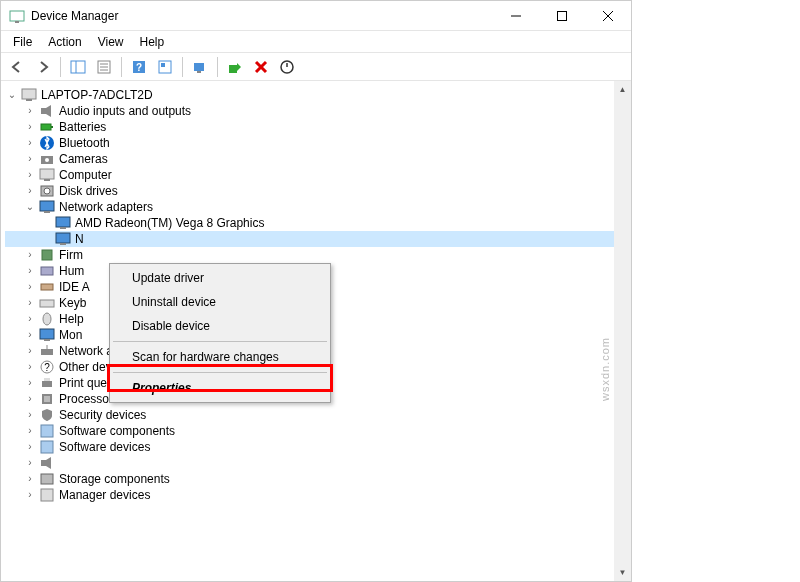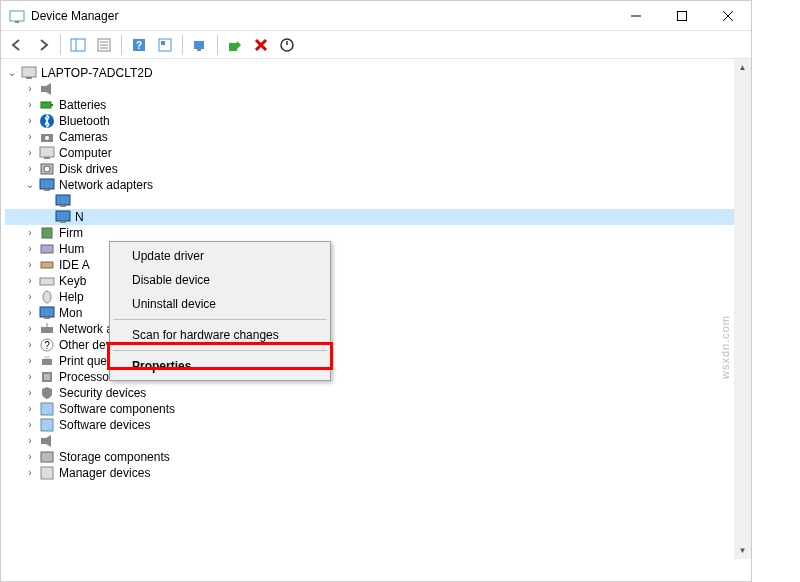--- a/index.html
+++ b/index.html
@@ -1,17 +1,17 @@
 <!DOCTYPE html>
 <html><head>
 <meta charset="utf-8">
 <style>
 * { box-sizing: border-box; font-family: 'Segoe UI', Tahoma, sans-serif; }
 body { margin: 0; background: #fff; font-size: 12px; color: #000; }
-.window { width: 752px; height: 582px; border: 1px solid #ccc; position: relative; background: #fff; }
+.window { width: 632px; height: 582px; border: 1px solid #ccc; position: relative; background: #fff; }
 .titlebar { height: 30px; display: flex; align-items: center; padding: 0 0 0 8px; border-bottom: 1px solid #e5e5e5; }
 .titlebar-icon { width: 16px; height: 16px; margin-right: 6px; }
 .titlebar-title { flex: 1; font-size: 12px; }
 .titlebar-buttons { display: flex; }
 .titlebar-btn { width: 46px; height: 30px; display: flex; align-items: center; justify-content: center; cursor: pointer; }
 .menubar { height: 22px; display: flex; align-items: center; padding: 0 4px; border-bottom: 1px solid #e5e5e5; }
 .menubar-item { padding: 2px 8px; cursor: pointer; }
 .toolbar { height: 28px; display: flex; align-items: center; padding: 0 4px; border-bottom: 1px solid #e5e5e5; gap: 2px; }
 .tool-btn { width: 24px; height: 24px; display: flex; align-items: center; justify-content: center; cursor: pointer; border: 1px solid transparent; }
 .tool-sep { width: 1px; height: 20px; background: #ccc; margin: 0 3px; }
@@ -21,21 +21,21 @@
 .tree-row.selected { background: #cce8ff; }
 .exp { width: 14px; height: 14px; display: inline-flex; align-items: center; justify-content: center; color: #666; font-size: 10px; margin-right: 2px; }
 .indent { display: inline-block; }
 .node-icon { width: 16px; height: 16px; margin-right: 4px; display: inline-flex; align-items: center; justify-content: center; }
 .scrollbar { position: absolute; right: 0; top: 0; width: 17px; height: 100%; background: #f0f0f0; }
 .scrollbar-btn { width: 17px; height: 17px; background: #f0f0f0; display: flex; align-items: center; justify-content: center; position: absolute; font-size: 8px; color: #555; }
 .scrollbar-btn.up { top: 0; }
 .scrollbar-btn.down { bottom: 0; }
 .context-menu { position: absolute; background: #f0f0f0; border: 1px solid #a0a0a0; box-shadow: 2px 2px 4px rgba(0,0,0,0.25); padding: 2px; left: 108px; top: 182px; width: 222px; }
 .cm-item { padding: 5px 20px; cursor: pointer; font-size: 12px; }
-.cm-item.bold { font-weight: bold; }
+.cm-item.bold { font-weight: bold; font-style: italic; }
 .cm-sep { height: 1px; background: #c0c0c0; margin: 3px 1px; }
 .highlight-box { position: absolute; border: 3px solid #ff0000; pointer-events: none; left: 106px; top: 283px; width: 226px; height: 28px; }
 .watermark { position: absolute; right: 26px; top: 50%; transform: rotate(-90deg); transform-origin: right center; color: #bbb; font-size: 11px; letter-spacing: 1px; }
 </style>
 </head>
 <body>
 
 <div class="window">
 
   <div class="titlebar">
@@ -59,20 +59,26 @@
         </div>
       <div class="titlebar-btn close">
           <svg width="10" height="10">
             <line x1="0" y1="0" x2="10" y2="10" stroke="#000"></line>
             <line x1="10" y1="0" x2="0" y2="10" stroke="#000"></line>
           </svg>
         </div>
     </div>
   </div>
 
+  <div class="menubar">
+    <div class="menubar-item">File</div>
+    <div class="menubar-item">Action</div>
+    <div class="menubar-item">View</div>
+    <div class="menubar-item">Help</div>
+  </div>
 
   <div class="toolbar">
     <div class="tool-btn">
         <svg width="16" height="16">
           <path d="M10 3 L4 8 L10 13" fill="none" stroke="#555" stroke-width="2"></path>
         </svg>
       </div>
     <div class="tool-btn">
         <svg width="16" height="16">
           <path d="M6 3 L12 8 L6 13" fill="none" stroke="#555" stroke-width="2"></path>
@@ -151,20 +157,21 @@
       <div id="nodes-before">
           <div class="tree-row">
             <span class="indent" style="width:18px"></span>
             <span class="exp">›</span>
             <span class="node-icon">
               <svg width="16" height="16">
                 <rect x="2" y="5" width="5" height="6" fill="#888"></rect>
                 <path d="M7 5 L12 2 L12 14 L7 11" fill="#888"></path>
               </svg>
             </span>
+            <span>Audio inputs and outputs</span>
           </div>
           <div class="tree-row">
             <span class="indent" style="width:18px"></span>
             <span class="exp">›</span>
             <span class="node-icon">
               <svg width="16" height="16">
                 <rect x="2" y="5" width="10" height="6" fill="#3a3" stroke="#272"></rect>
                 <rect x="12" y="7" width="2" height="2" fill="#272"></rect>
               </svg>
             </span>
@@ -228,20 +235,21 @@
         <span>Network adapters</span>
       </div>
       <div class="tree-row">
         <span class="indent" style="width:50px"></span>
         <span class="node-icon">
             <svg width="16" height="16">
               <rect x="1" y="2" width="14" height="10" fill="#4a90d9" stroke="#246"></rect>
               <rect x="5" y="12" width="6" height="2" fill="#888"></rect>
             </svg>
           </span>
+        <span>AMD Radeon(TM) Vega 8 Graphics</span>
       </div>
       <div class="tree-row selected">
         <span class="indent" style="width:50px"></span>
         <span class="node-icon">
             <svg width="16" height="16">
               <rect x="1" y="2" width="14" height="10" fill="#4a90d9" stroke="#246"></rect>
               <rect x="5" y="12" width="6" height="2" fill="#888"></rect>
             </svg>
           </span>
         <span>N</span>
@@ -410,22 +418,22 @@
                 <rect x="2" y="2" width="12" height="12" fill="#ddd" stroke="#888"></rect>
               </svg>
             </span>
             <span>Manager devices</span>
           </div>
         </div>
     </div>
 
     <div class="context-menu">
       <div class="cm-item">Update driver</div>
+      <div class="cm-item">Uninstall device</div>
       <div class="cm-item">Disable device</div>
-      <div class="cm-item">Uninstall device</div>
       <div class="cm-sep"></div>
       <div class="cm-item">Scan for hardware changes</div>
       <div class="cm-sep"></div>
       <div class="cm-item bold">Properties</div>
     </div>
     <div class="highlight-box"></div>
 
     <div class="scrollbar">
       <div class="scrollbar-btn up">▲</div>
       <div class="scrollbar-btn down">▼</div>

